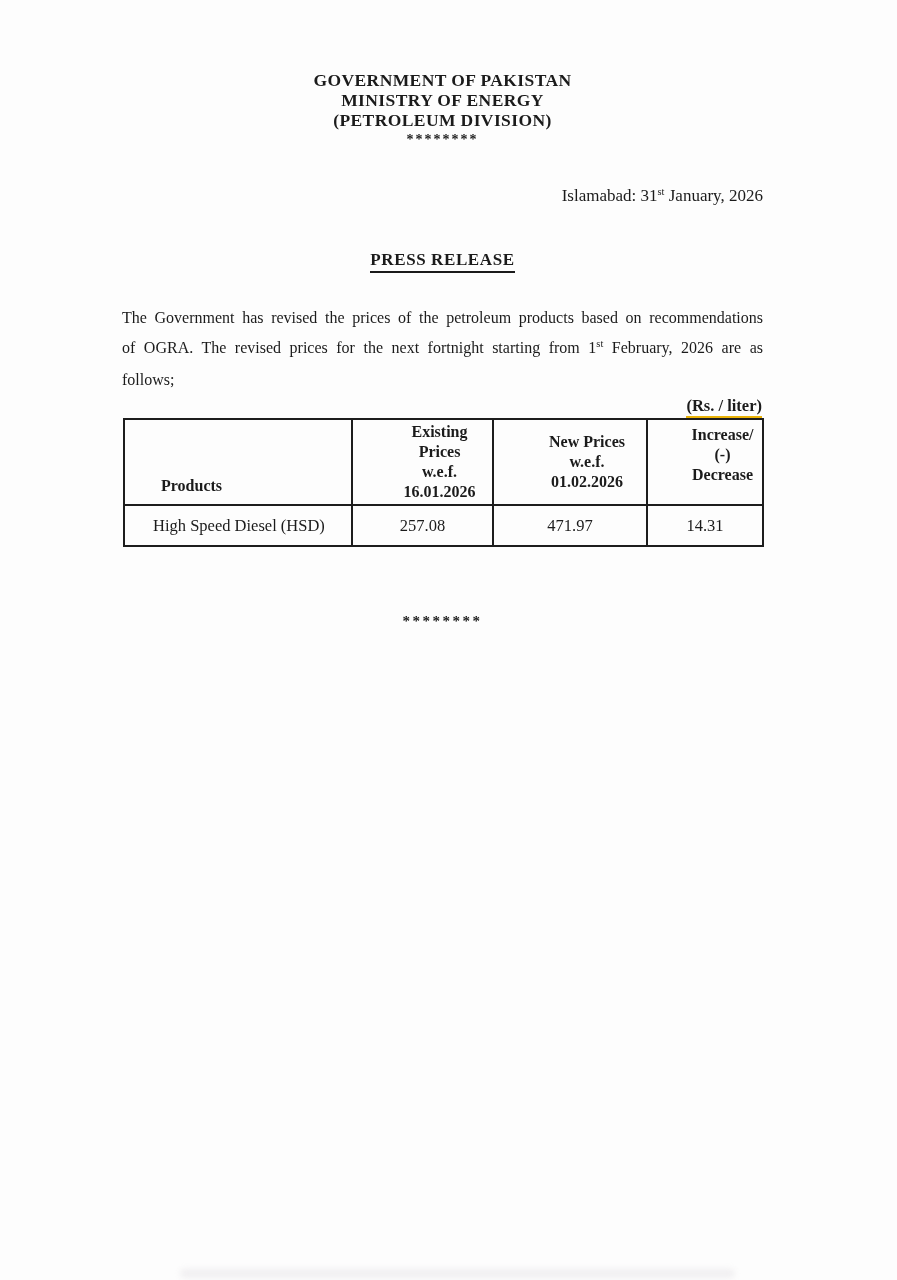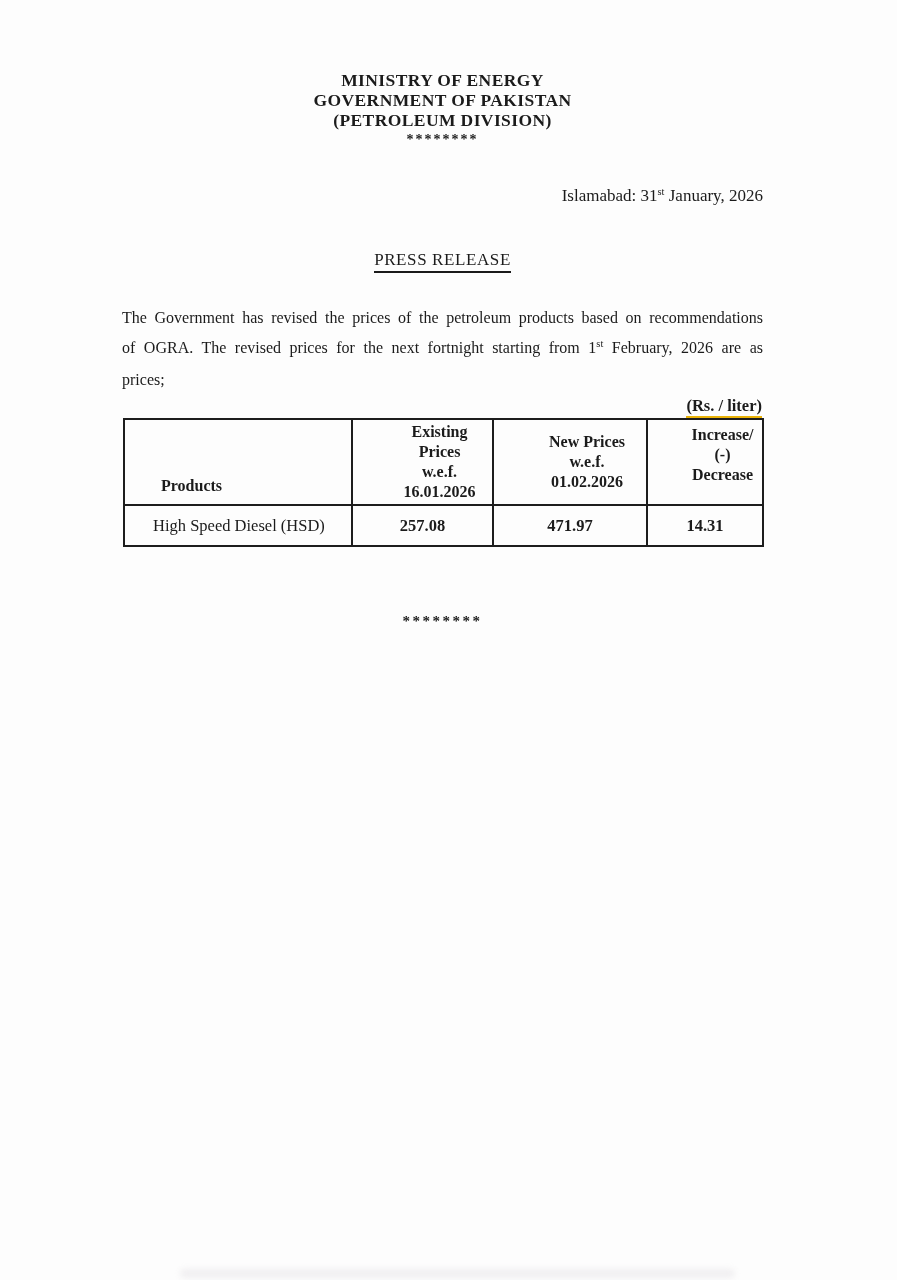--- a/index.html
+++ b/index.html
@@ -21,21 +21,21 @@
   .lh-stars { font-size: 14px; letter-spacing: 2px; line-height: 15px; margin-top: 2px; }
 
   .dateline {
     position: absolute; top: 186px; left: 122px; width: 641px;
     text-align: right; font-size: 17px;
   }
   .sup { font-size: 10.5px; position: relative; top: -6px; margin-top: 48px; }
 
   .title-wrap { position: absolute; top: 250px; left: 122px; width: 641px; text-align: center; }
   .title {
-    display: inline-block; font-weight: 400; font-size: 17px;
+    display: inline-block; font-weight: 700; font-size: 17px;
     letter-spacing: 0.6px; border-bottom: 2px solid #1b1b1b; padding-bottom: 1px;
   }
 
   .body-par {
     position: absolute; top: 303px; left: 122px; width: 641px;
     font-size: 16px; line-height: 30px;
   }
   .jline { text-align: justify; text-align-last: justify; }
   .lline { text-align: left; }
 
@@ -54,54 +54,54 @@
   .price-table col.c3 { width: 154px; }
   .price-table col.c4 { width: 116px; }
   .price-table th, .price-table td { border: 2px solid #1d1d1d; }
   .price-table thead tr { height: 60px; }
   .price-table tbody tr { height: 41px; }
   .price-table th { font-weight: 700; font-size: 16px; line-height: 20px; padding-left: 36px; }
   .th-products { text-align: left; vertical-align: bottom; padding: 4px 8px 8px 10px; font-size: 16.5px; }
   .th-center { text-align: center; vertical-align: middle; padding: 2px; }
   .th-top { text-align: center; vertical-align: top; padding-top: 5px; }
   .td-product { text-align: left; padding-left: 28px; font-size: 16.5px; vertical-align: middle; }
-  .td-num { text-align: center; font-weight: 700; font-size: 16.5px; vertical-align: middle; }
+  .td-num { text-align: center; font-weight: 400; font-size: 16.5px; vertical-align: middle; }
 
   .closing-stars {
     position: absolute; top: 613px; left: 122px; width: 641px;
     text-align: center; font-weight: 700; font-size: 15px; letter-spacing: 2.5px;
   }
 
   .bottom-smudge {
     position: absolute; left: 180px; bottom: 2px; width: 555px; height: 9px;
     background: #d8d4da; opacity: 0.35; filter: blur(3px); border-radius: 5px;
   }
 </style>
 </head>
 <body>
 
 <div class="page">
 
   <header class="letterhead">
+    <div>GOVERNMENT OF PAKISTAN</div>
     <div>MINISTRY OF ENERGY</div>
-    <div>GOVERNMENT OF PAKISTAN</div>
     <div>(PETROLEUM DIVISION)</div>
     <div class="lh-stars">********</div>
   </header>
 
   <div class="dateline"><span>Islamabad: 31</span><span class="sup">st</span><span> January, 2026</span></div>
 
   <div class="title-wrap">
     <span class="title">PRESS RELEASE</span>
   </div>
 
   <div class="body-par">
     <div class="jline">The Government has revised the prices of the petroleum products based on recommendations</div>
     <div class="jline"><span>of OGRA. The revised prices for the next fortnight starting from 1</span><span class="sup">st</span><span> February, 2026 are as</span></div>
-    <div class="lline">prices;</div>
+    <div class="lline">follows;</div>
   </div>
 
   <div class="unit-label-wrap">
     <span class="unit-label">(Rs. / liter)</span>
   </div>
 
   <table class="price-table">
     <colgroup>
         <col class="c1">
         <col class="c2">

